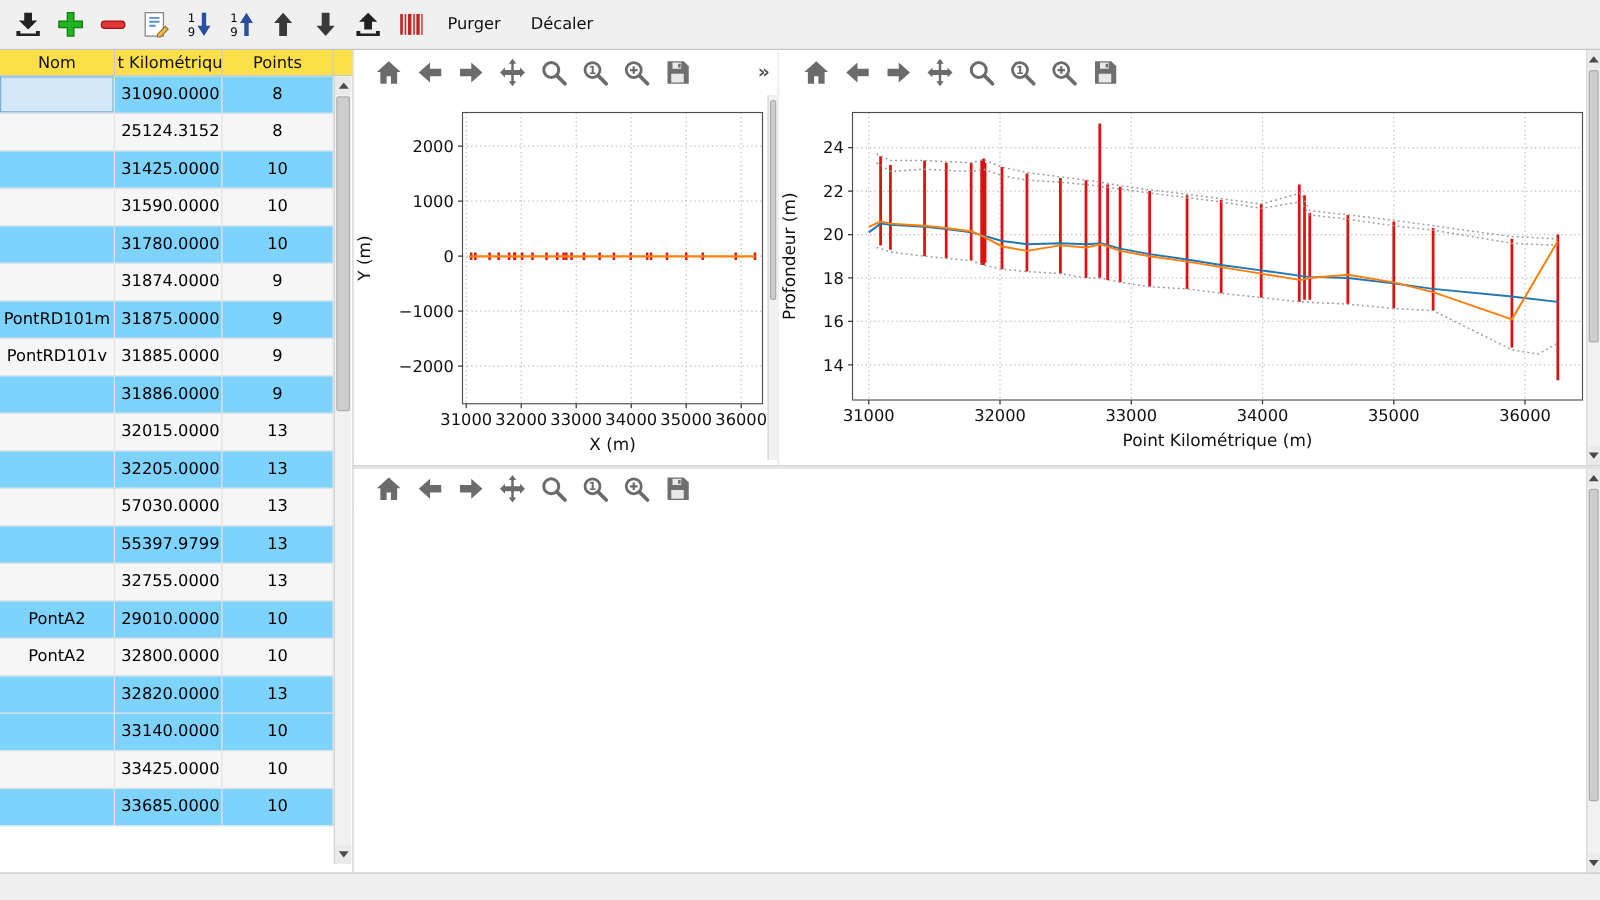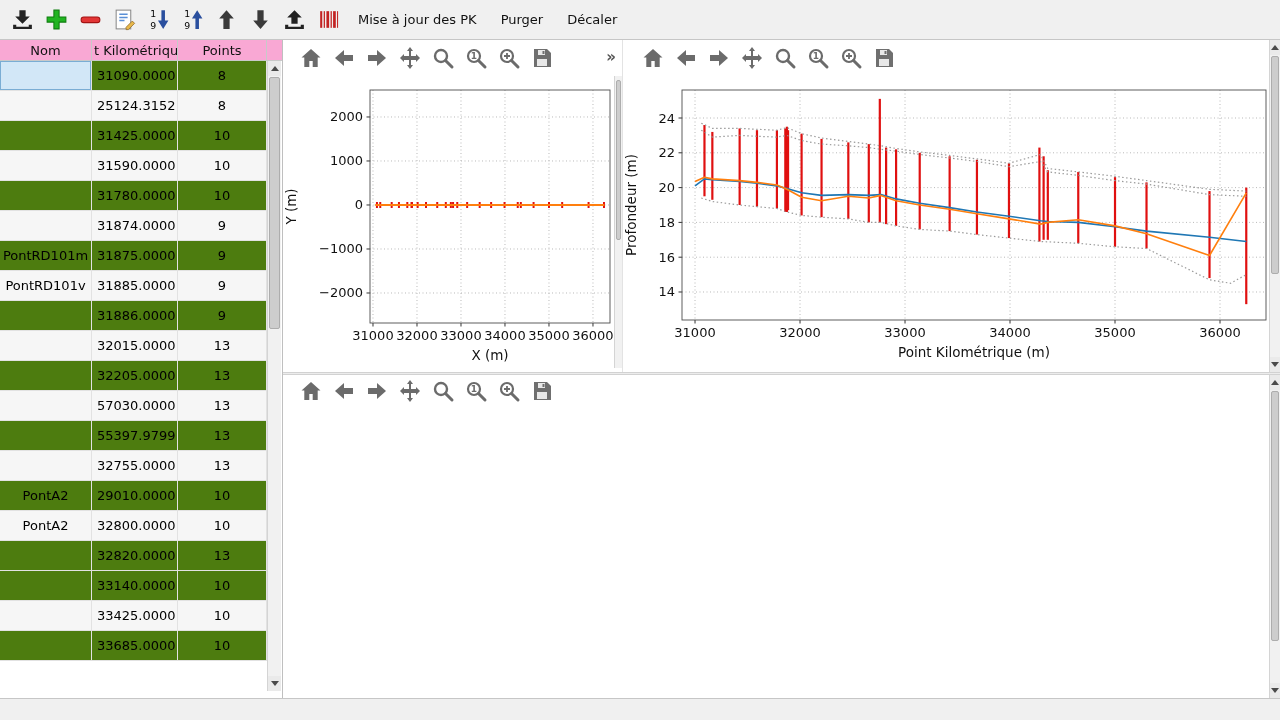--- a/index.html
+++ b/index.html
@@ -9,26 +9,26 @@
   
   #app-toolbar { position:absolute; left:0; top:0; width:1280px; height:40px; background:#f0f0f0;
                  border-bottom:1px solid #c6c6c6; display:flex; align-items:center; padding-left:6px; }
   .tb-btn { width:32px; height:32px; display:flex; align-items:center; justify-content:center; margin-right:2px; }
   .tb-btn svg { width:25px; height:25px; }
   .tb-action { padding:0 12px; height:32px; display:flex; align-items:center; font-size:13px; color:#111; }
 
   
   #table-panel { position:absolute; left:0; top:40px; width:283px; height:658px; background:#fff;
                  border-right:1px solid #bfbfbf; }
-  #table-head { display:flex; height:21px; background:#f9a8d4; border-bottom:1px solid #c9c9c9; }
+  #table-head { display:flex; height:21px; background:#fde047; border-bottom:1px solid #c9c9c9; }
   .th { display:flex; align-items:center; justify-content:center; border-right:1px solid #c9c9c9;
         font-size:13px; color:#111; overflow:hidden; white-space:nowrap; }
   .th.nom { width:92px; } .th.pk { width:86px; justify-content:flex-start; padding-left:2px; } .th.points { width:89px; }
   #table-body { position:absolute; left:0; top:21px; width:267px; height:630px; overflow:hidden; }
-  .tr { display:flex; height:30px; background:#4d7c0f; }
+  .tr { display:flex; height:30px; background:#7dd3fc; }
   .tr.alt { background:#f6f6f6; }
   .td { display:flex; align-items:center; border-right:1px solid #e2e2e2; border-bottom:1px solid #e2e2e2;
         font-size:13px; overflow:hidden; white-space:nowrap; }
   .td.nom { width:92px; justify-content:center; }
   .td.pk { width:86px; padding-left:5px; }
   .td.points { width:89px; justify-content:center; }
   .td.sel { background:#d2e7f7; box-shadow:inset 0 0 0 1px #7aadd4; }
 
   
   .vscroll { position:absolute; background:#f1f1f1; border-left:1px solid #d4d4d4; }
@@ -121,21 +121,20 @@
           <g fill="#c22222">
             <rect x="4" y="4" width="2" height="16"></rect>
             <rect x="7.4" y="4" width="1.2" height="16"></rect>
             <rect x="10" y="4" width="2.6" height="16"></rect>
             <rect x="14" y="4" width="1.2" height="16"></rect>
             <rect x="16.4" y="4" width="2.6" height="16"></rect>
             <rect x="20.2" y="4" width="1" height="16"></rect>
           </g>
         </svg>
     </div>
-    <div class="tb-action">Mise à jour des PK</div>
     <div class="tb-action">Purger</div>
     <div class="tb-action">Décaler</div>
   </div>
 
   <div id="table-panel">
     <div id="table-head">
       <div class="th nom">Nom</div>
       <div class="th pk">t Kilométrique</div>
       <div class="th points">Points</div>
     </div>

